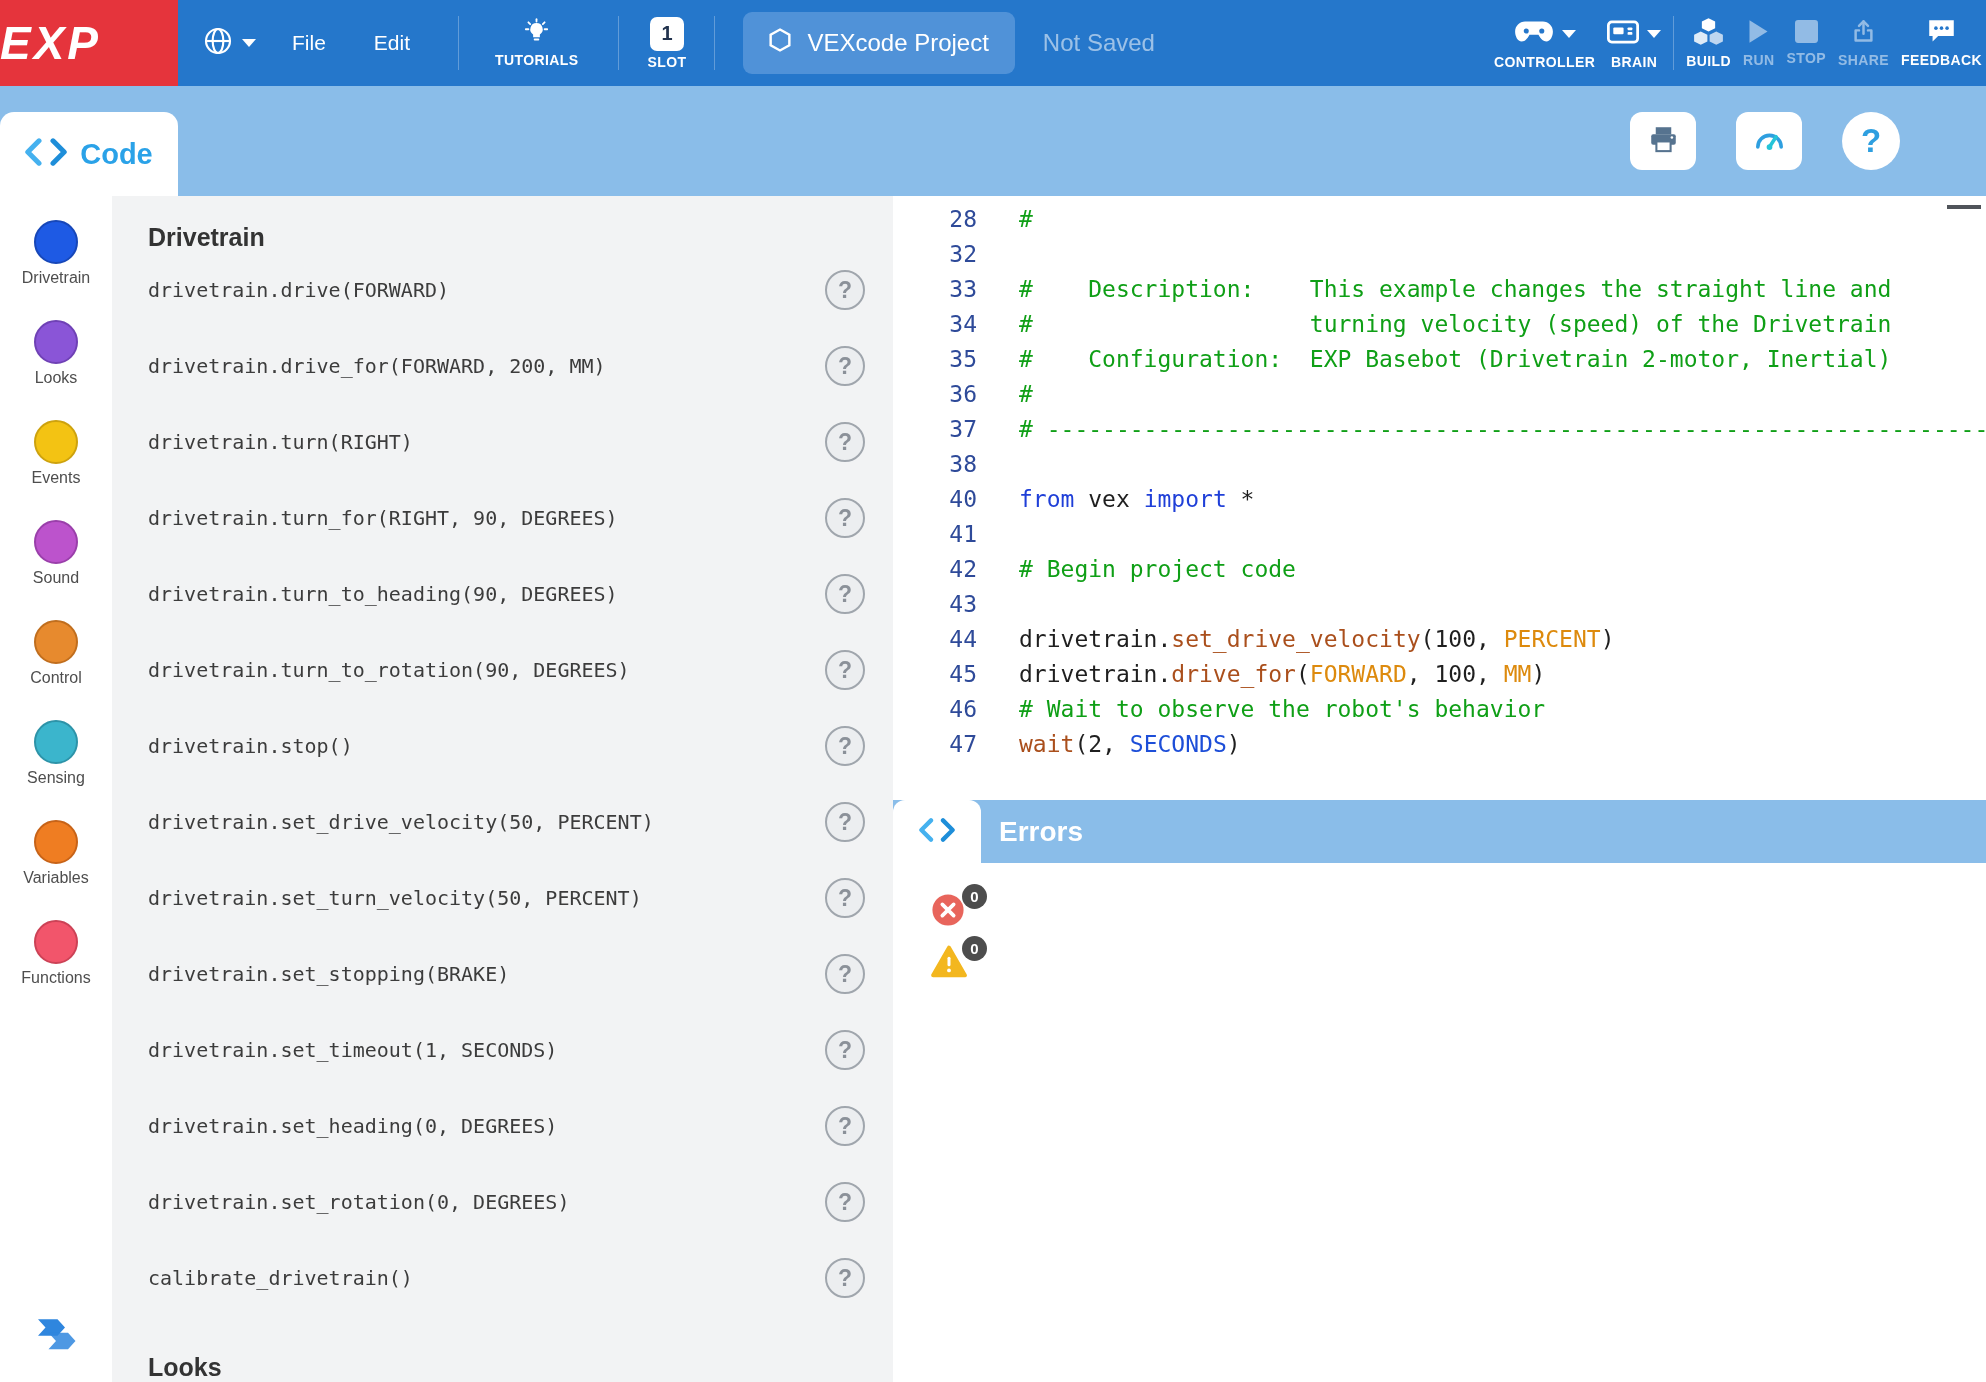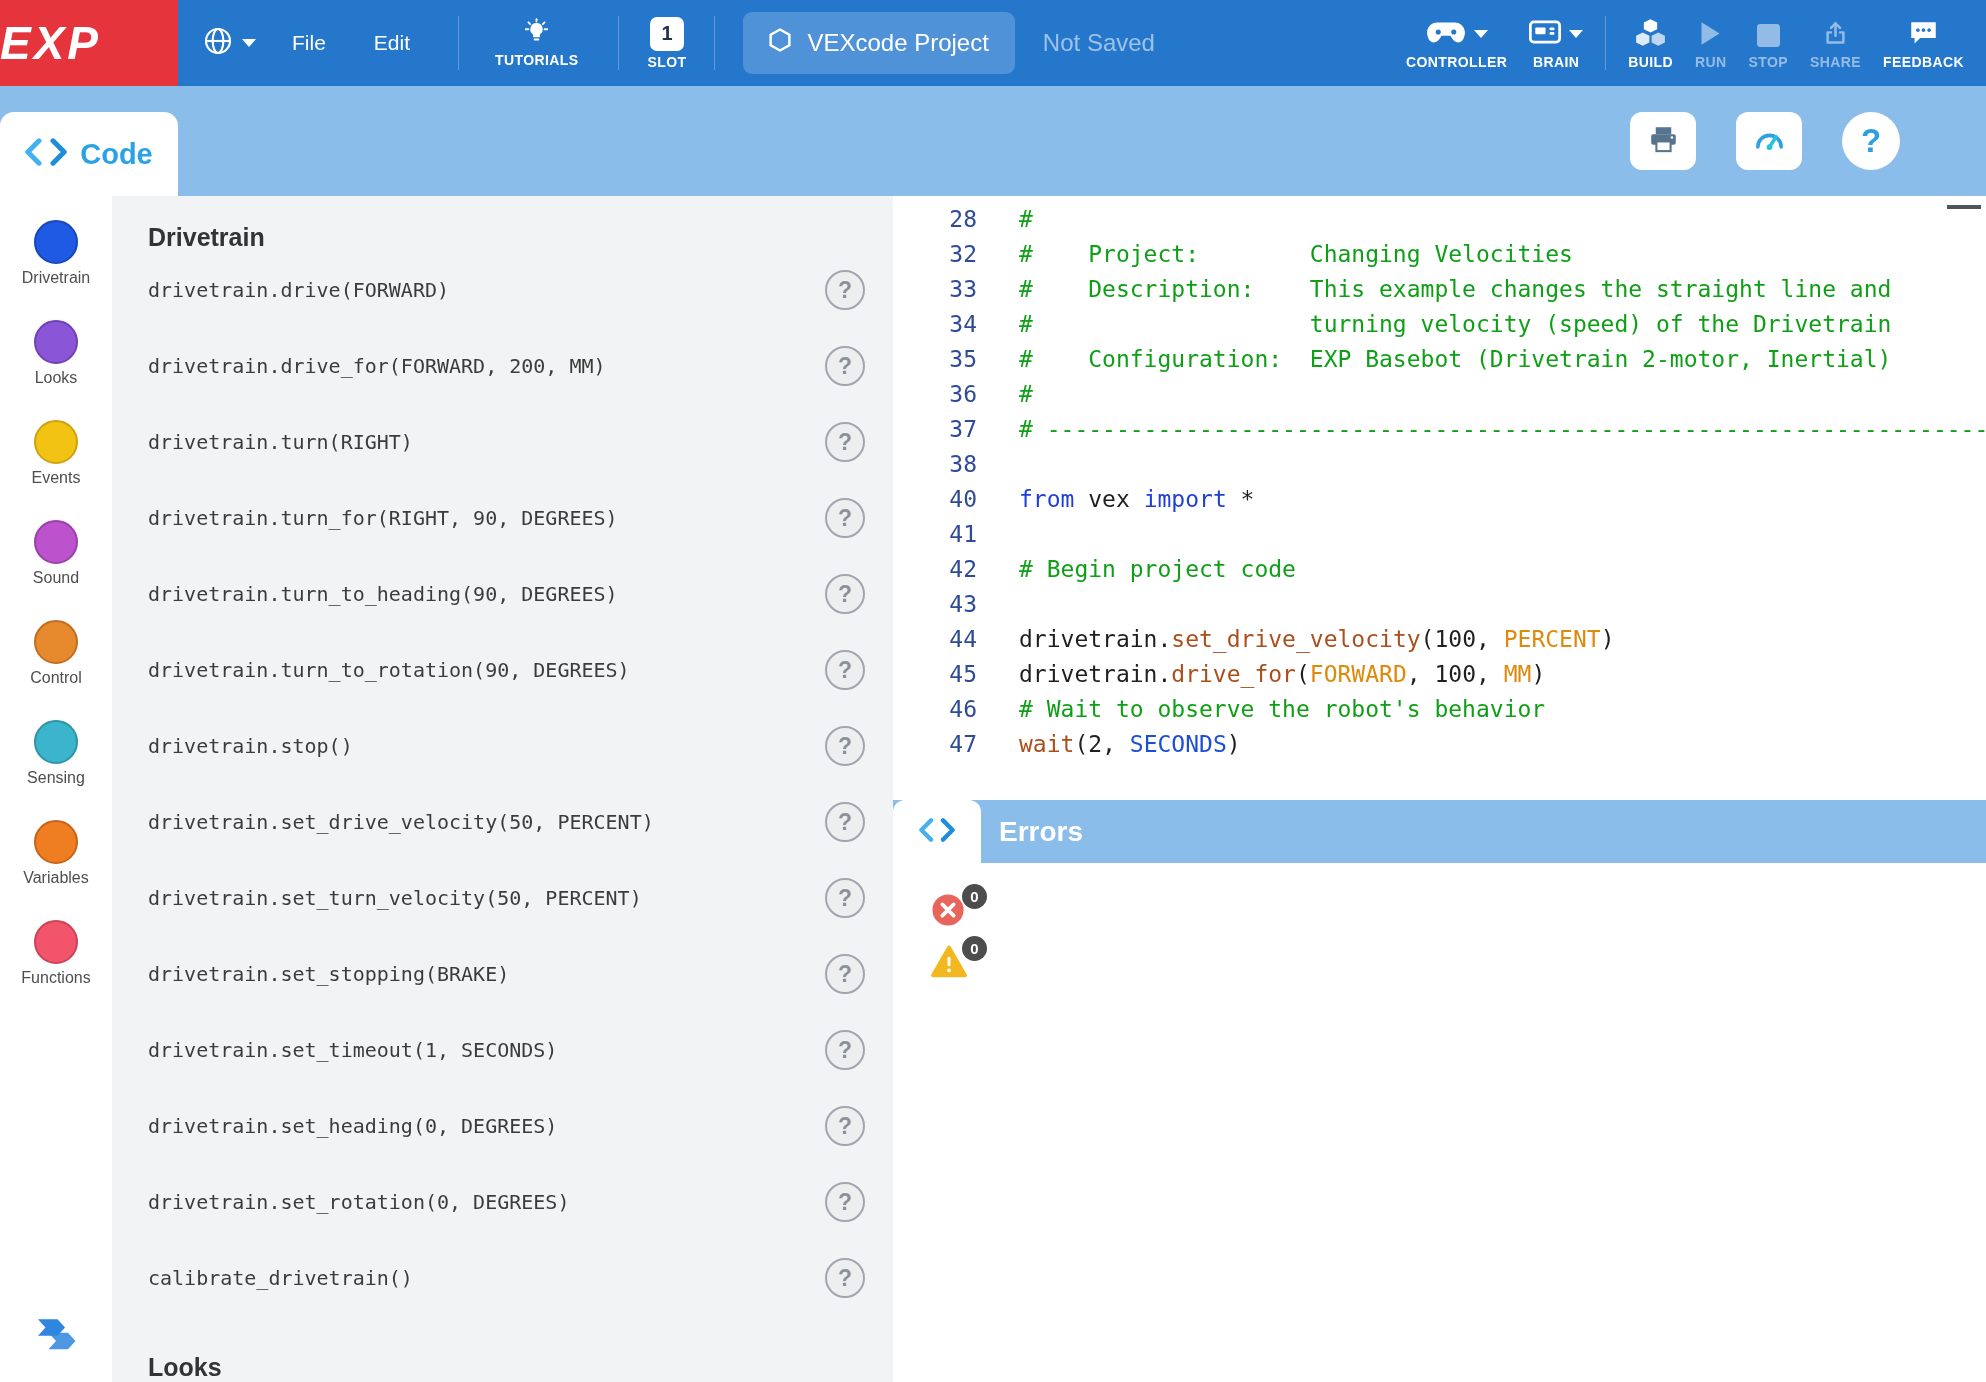--- a/index.html
+++ b/index.html
@@ -37,21 +37,21 @@
   .icon-row{display:flex;align-items:center;gap:8px;height:34px;}
   .slot-num{
     width:34px;height:34px;background:#fff;border-radius:7px;color:#22334e;
     font-size:20px;font-weight:700;display:flex;align-items:center;justify-content:center;
   }
   .project-pill{
     background:#5092d8;border-radius:9px;height:62px;padding:0 26px;
     display:flex;align-items:center;gap:16px;font-size:24px;color:#fff;
   }
   .save-status{font-size:24px;color:rgba(255,255,255,.55);}
-  .tb-right{margin-left:auto;display:flex;align-items:flex-end;gap:22px;padding-right:22px;}
+  .tb-right{margin-left:auto;display:flex;align-items:center;gap:12px;padding-right:4px;}
   .faded{opacity:.5;} .ml28{margin-left:28px;} .ml36{margin-left:36px;}
   .ml40{margin-left:40px;} .ml48{margin-left:48px;}
 
   
   .subbar{
     flex:0 0 110px;height:110px;background:var(--subbar-blue);
     display:flex;align-items:flex-end;position:relative;
   }
   .code-tab{
     width:178px;height:84px;background:#fff;border-radius:14px 14px 0 0;
@@ -407,21 +407,21 @@
         </div>
         <div class="cmd-section">
           <div class="cmd-title">Looks</div>
         </div>
       </section>
 
     <section class="editor-col">
       <div class="editor">
         <div id="editorLines">
             <div class="code-line"><span class="ln-num">28</span><span class="ln-code"><span style="color: rgb(15, 159, 22);">#</span></span></div>
-            <div class="code-line"><span class="ln-num">32</span><span class="ln-code"><span style="color: rgb(15, 159, 22);">#    Project:        Changing Velocities</span></span></div>
+            <div class="code-line"><span class="ln-num">32</span></div>
             <div class="code-line"><span class="ln-num">33</span><span class="ln-code"><span style="color: rgb(15, 159, 22);">#    Description:    This example changes the straight line and</span></span></div>
             <div class="code-line"><span class="ln-num">34</span><span class="ln-code"><span style="color: rgb(15, 159, 22);">#                    turning velocity (speed) of the Drivetrain</span></span></div>
             <div class="code-line"><span class="ln-num">35</span><span class="ln-code"><span style="color: rgb(15, 159, 22);">#    Configuration:  EXP Basebot (Drivetrain 2-motor, Inertial)</span></span></div>
             <div class="code-line"><span class="ln-num">36</span><span class="ln-code"><span style="color: rgb(15, 159, 22);">#</span></span></div>
             <div class="code-line"><span class="ln-num">37</span><span class="ln-code"><span style="color: rgb(15, 159, 22);"># ----------------------------------------------------------------------------------------------------</span></span></div>
             <div class="code-line"><span class="ln-num">38</span><span class="ln-code"></span></div>
             <div class="code-line"><span class="ln-num">40</span><span class="ln-code"><span style="color: rgb(31, 63, 216);">from</span><span style="color: rgb(31, 31, 31);"> vex </span><span style="color: rgb(31, 63, 216);">import</span><span style="color: rgb(31, 31, 31);"> *</span></span></div>
             <div class="code-line"><span class="ln-num">41</span><span class="ln-code"></span></div>
             <div class="code-line"><span class="ln-num">42</span><span class="ln-code"><span style="color: rgb(15, 159, 22);"># Begin project code</span></span></div>
             <div class="code-line"><span class="ln-num">43</span></div>

